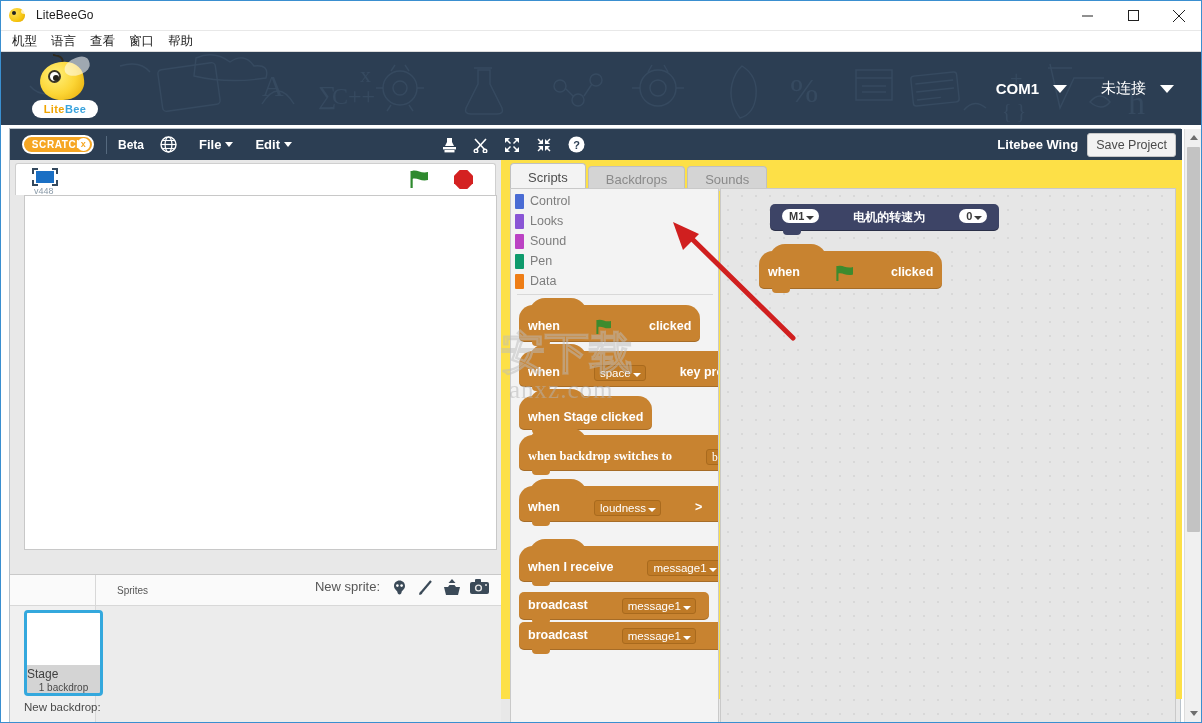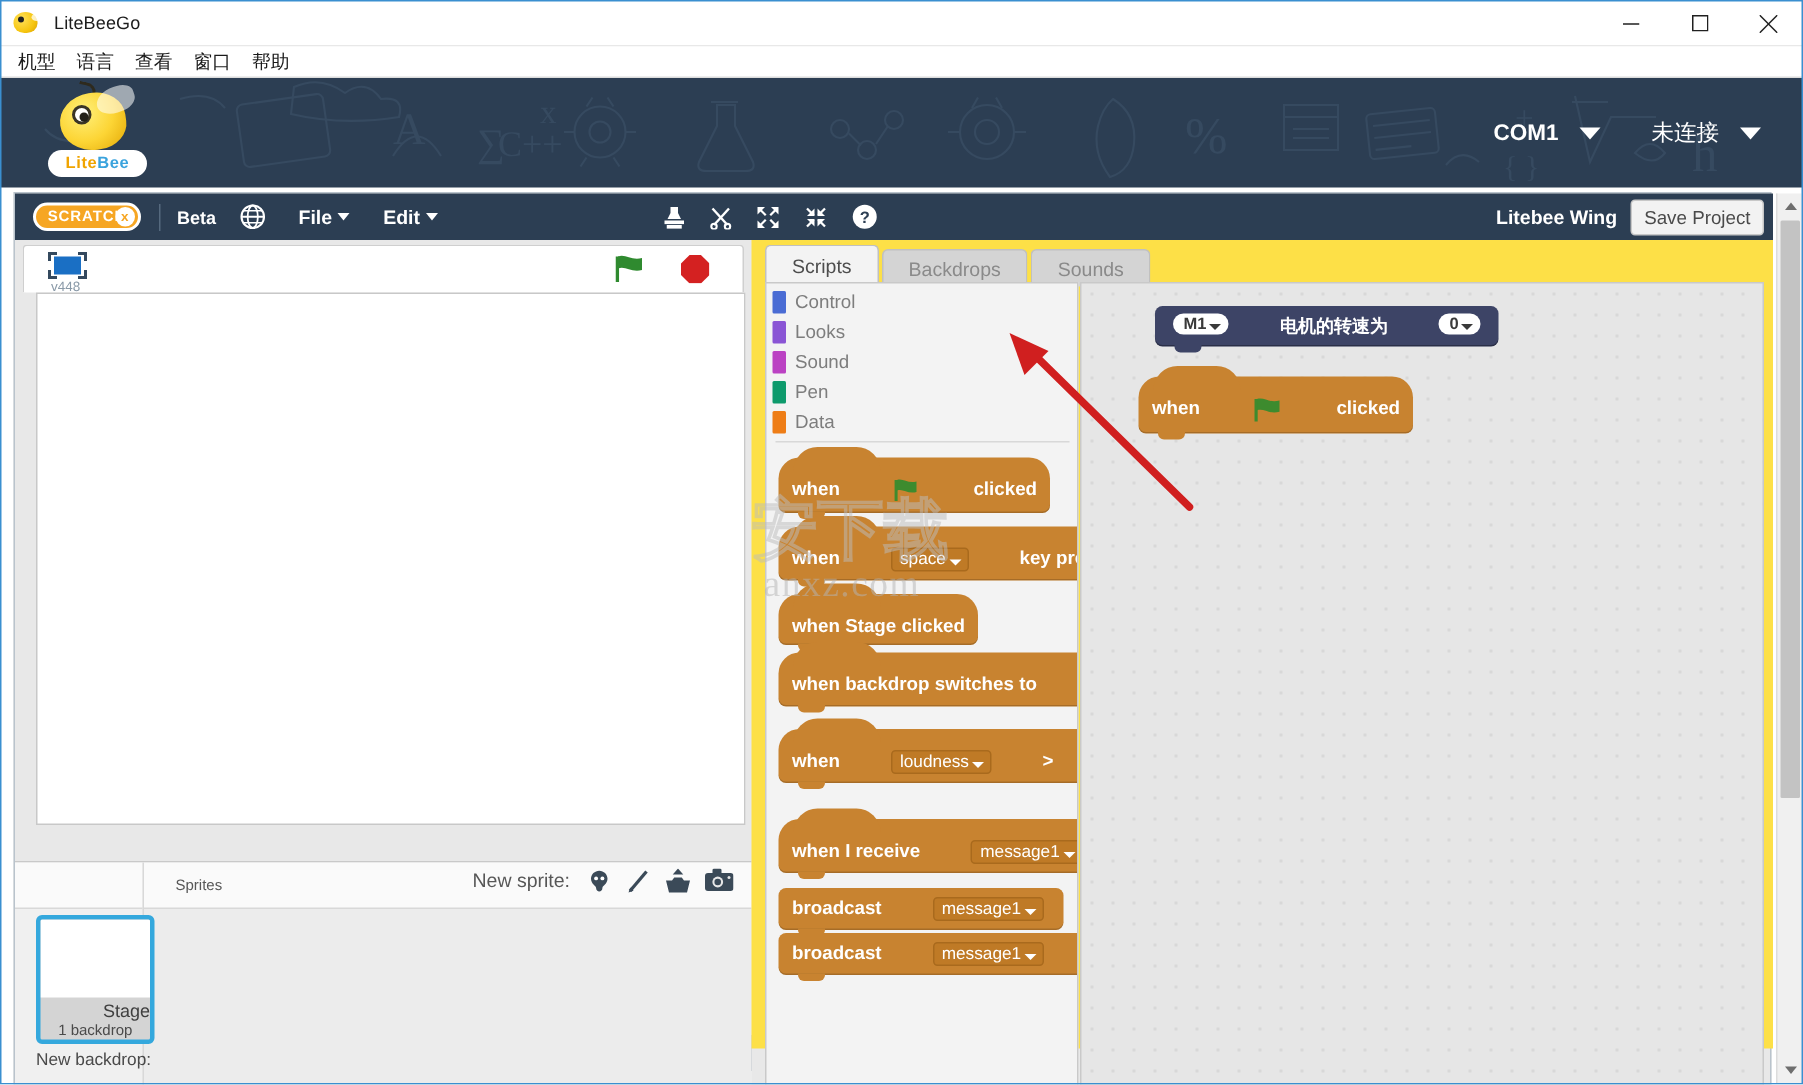--- a/index.html
+++ b/index.html
@@ -207,22 +207,22 @@
   .sprite-left-cell {
     position: absolute; left: 0; top: 0; width: 85px; height: 31px;
     background: #fafafa; border-bottom: 1px solid #d8d8d8;
   }
   .stage-thumb {
     position: absolute; left: 14px; top: 35px; width: 79px; height: 86px;
     background: #d4d4d4; border: 3px solid #34a8dd; border-radius: 4px;
     overflow: hidden;
   }
   .stage-thumb .pic { position: absolute; left: 0; top: 0; width: 73px; height: 52px; background: #ffffff; }
-  .stage-thumb .nm { position: absolute; left: 0; top: 54px; width: 73px; text-align: right;
-                     font-size: 12px; color: #3f3f3f; padding-left: 31px; }
+  .stage-thumb .nm { position: absolute; left: 0; top: 54px; width: 73px; text-align: left;
+                     font-size: 12px; color: #3f3f3f; }
   .stage-thumb .sub { position: absolute; left: 0; top: 69px; width: 73px; text-align: center;
                       font-size: 10px; color: #4a4a4a; }
   .new-backdrop { position: absolute; left: 14px; top: 126px; font-size: 11.5px; color: #4a4a4a; }
   .sprite-list-area {
     position: absolute; left: 85px; top: 31px; width: 406px; height: 119px;
     background: #ececec; border-left: 1px solid #d8d8d8;
   }
 
   
   .right-col {
@@ -679,21 +679,21 @@
             </div>
           </div>
 
           <div style="position:absolute;left:8px;top:99px;">
             <div class="blk hat">
               <span>when Stage clicked</span>
               <i class="notch-b"></i>
             </div>
           </div>
 
-          <div style="position:absolute;left:8px;top:138px;">
+          <div style="position:absolute;left:8px;top:138px;font-family:Liberation Serif, serif;">
             <div class="blk hat">
               <span>when backdrop switches to</span>
               <span class="fld">backdrop1</span>
               <i class="notch-b"></i>
             </div>
           </div>
 
           <div style="position:absolute;left:8px;top:189px;">
             <div class="blk hat">
               <span>when</span>

